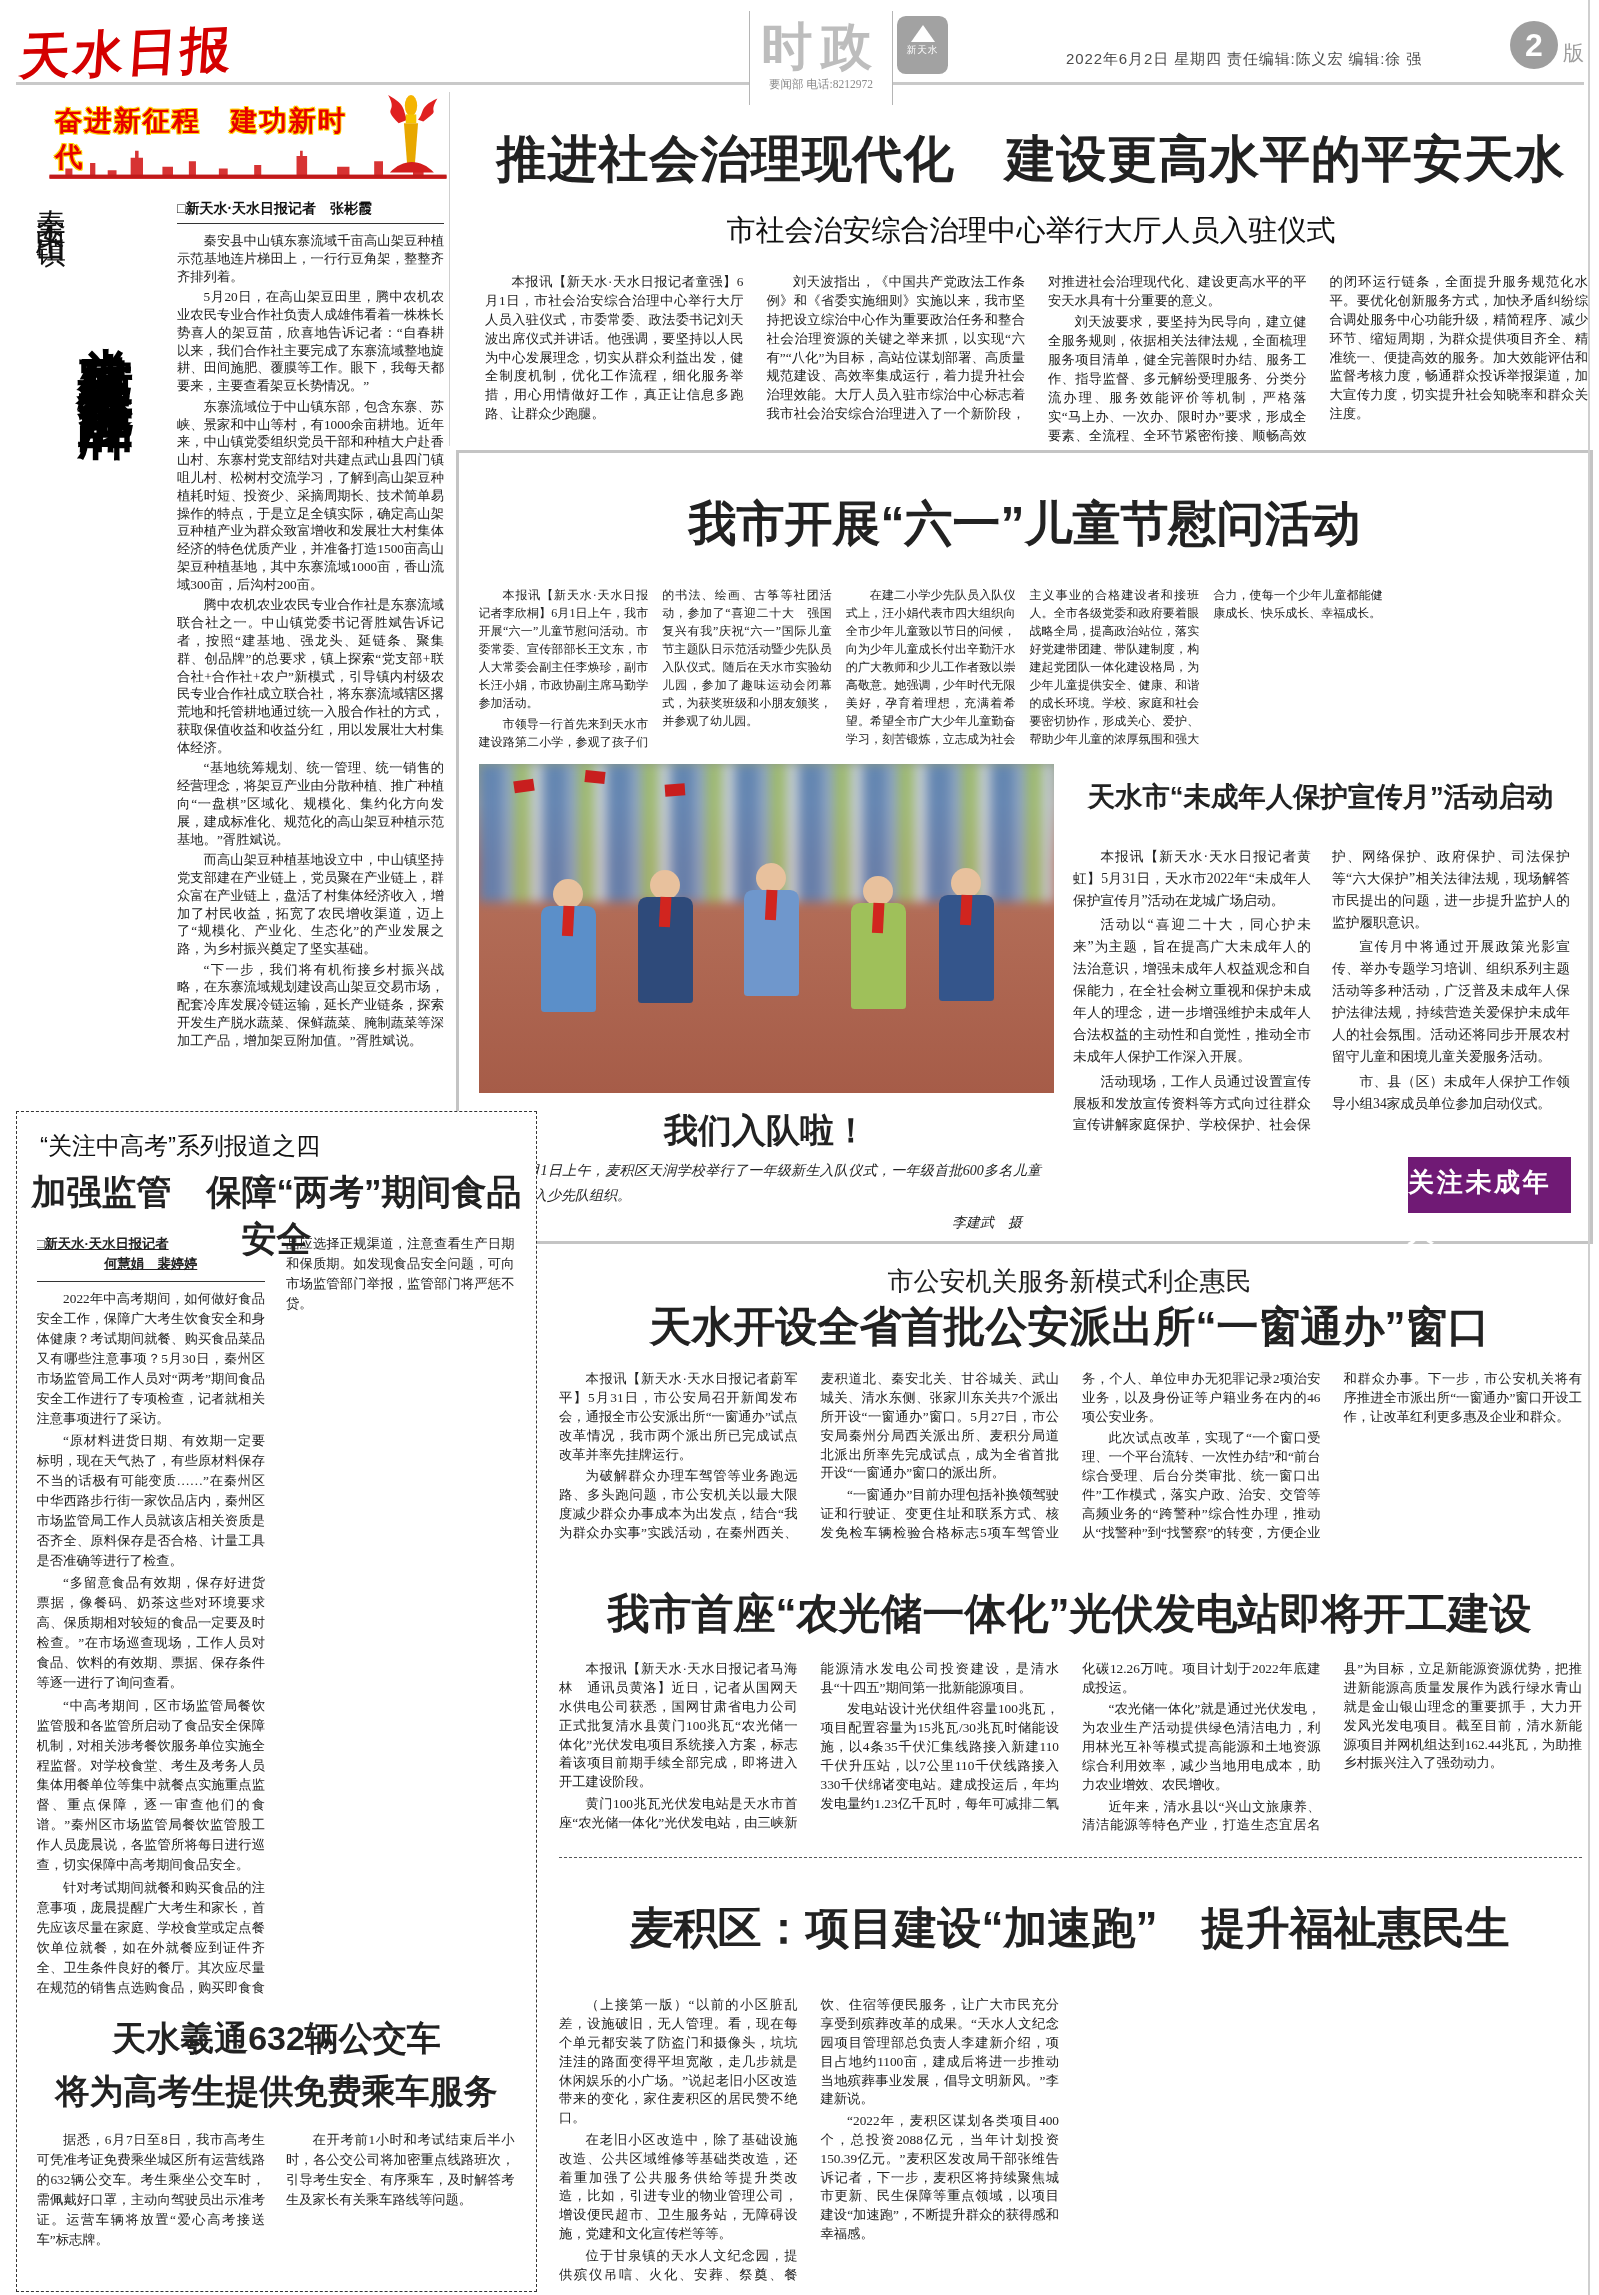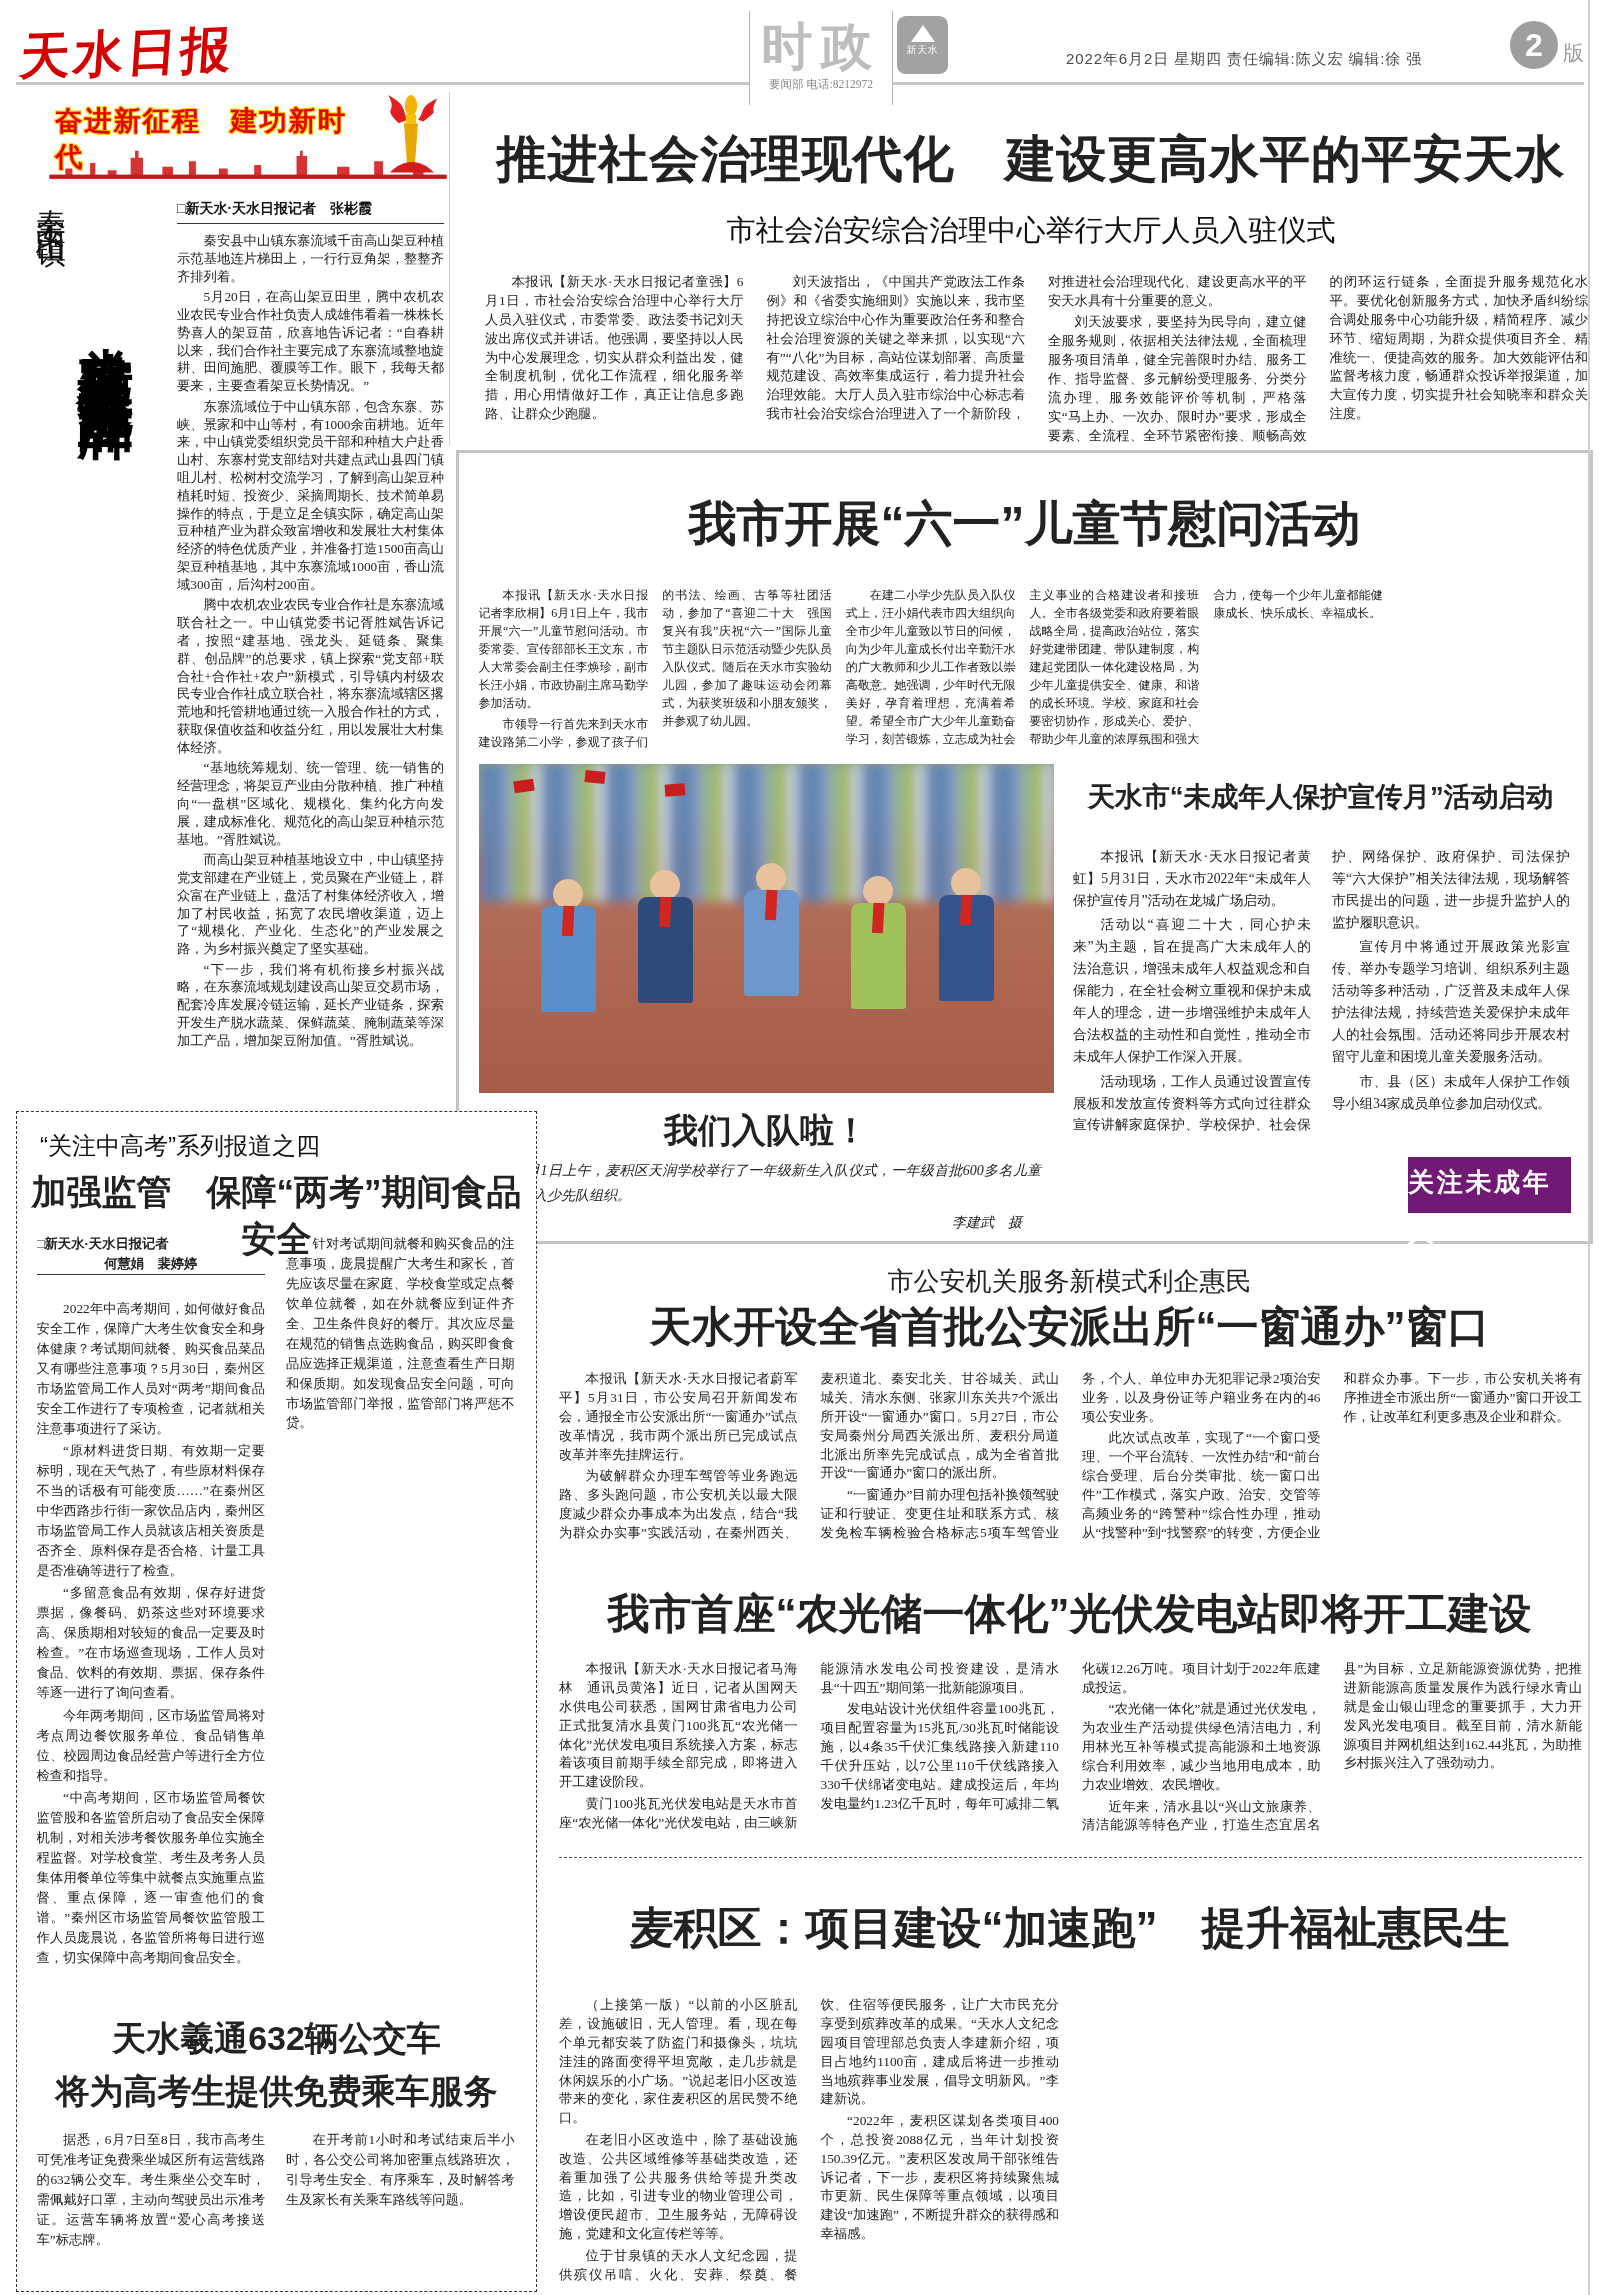--- a/index.html
+++ b/index.html
@@ -80,22 +80,22 @@
           font-size:13.3px;line-height:1.42;}
   .dash-div{left:559px;top:1857px;width:1023px;border-top:1.8px dashed #555;}
   
   .mj-head{left:556px;top:1899px;width:1027px;font-size:44px;font-weight:bold;}
   .mj-cols{left:559px;top:1996px;width:1023px;height:299px;column-count:4;column-gap:23px;
            font-size:13.3px;line-height:1.42;}
   
   .exambox{left:16px;top:1111px;width:519px;height:1179px;border:1.8px dashed #333;background:#fff;}
   .e-series{left:23px;top:18px;width:460px;font-size:24px;color:#111;}
   .e-head{left:0;top:57px;width:100%;font-size:35px;font-weight:bold;}
-  .e-byline{border-bottom:1.8px solid #333;padding-bottom:0;margin-bottom:24px;text-indent:0 !important;
-            font-family:"Liberation Sans",sans-serif;font-weight:bold;}
+  .e-byline{border-bottom:1.8px solid #333;padding-bottom:7px;margin-bottom:7px;text-indent:0 !important;
+            font-family:"Liberation Sans",sans-serif;font-weight:bold;text-decoration:underline;}
   .e-cols{left:19.5px;top:122px;width:478px;height:772px;column-count:2;column-gap:21px;
           font-size:13.3px;line-height:1.5;}
   .bus-h1{left:0;top:904px;width:100%;font-size:34px;font-weight:bold;}
   .bus-h2{left:0;top:957px;width:100%;font-size:34px;font-weight:bold;}
   .bus-cols{left:19.5px;top:1018px;width:478px;height:149px;column-count:2;column-gap:21px;
             font-size:13.3px;line-height:1.5;}
   .pg-edge{left:1588px;top:0;width:1.8px;height:2295px;background:#cfcfcf;}
 </style>
 </head>
 <body>
@@ -243,21 +243,20 @@
     <div class="abs e-head sans ctr">加强监管　保障“两考”期间食品安全</div>
     <div class="abs e-cols cols">
       <div class="e-byline">
         <div>□新天水·天水日报记者</div>
         <div class="ctr">何慧娟　裴婷婷</div>
       </div>
       <div>
           <p>2022年中高考期间，如何做好食品安全工作，保障广大考生饮食安全和身体健康？考试期间就餐、购买食品菜品又有哪些注意事项？5月30日，秦州区市场监管局工作人员对“两考”期间食品安全工作进行了专项检查，记者就相关注意事项进行了采访。</p>
           <p>“原材料进货日期、有效期一定要标明，现在天气热了，有些原材料保存不当的话极有可能变质……”在秦州区中华西路步行街一家饮品店内，秦州区市场监管局工作人员就该店相关资质是否齐全、原料保存是否合格、计量工具是否准确等进行了检查。</p>
           <p>“多留意食品有效期，保存好进货票据，像餐码、奶茶这些对环境要求高、保质期相对较短的食品一定要及时检查。”在市场巡查现场，工作人员对食品、饮料的有效期、票据、保存条件等逐一进行了询问查看。</p>
-          <p>今年两考期间，区市场监管局将对考点周边餐饮服务单位、食品销售单位、校园周边食品经营户等进行全方位检查和指导。</p>
           <p>“中高考期间，区市场监管局餐饮监管股和各监管所启动了食品安全保障机制，对相关涉考餐饮服务单位实施全程监督。对学校食堂、考生及考务人员集体用餐单位等集中就餐点实施重点监督、重点保障，逐一审查他们的食谱。”秦州区市场监管局餐饮监管股工作人员庞晨说，各监管所将每日进行巡查，切实保障中高考期间食品安全。</p>
           <p>针对考试期间就餐和购买食品的注意事项，庞晨提醒广大考生和家长，首先应该尽量在家庭、学校食堂或定点餐饮单位就餐，如在外就餐应到证件齐全、卫生条件良好的餐厅。其次应尽量在规范的销售点选购食品，购买即食食品应选择正规渠道，注意查看生产日期和保质期。如发现食品安全问题，可向市场监管部门举报，监管部门将严惩不贷。</p>
         </div>
     </div>
     <div class="abs bus-h1 sans ctr">天水羲通632辆公交车</div>
     <div class="abs bus-h2 sans ctr">将为高考生提供免费乘车服务</div>
     <div class="abs bus-cols cols">
         <p>据悉，6月7日至8日，我市高考生可凭准考证免费乘坐城区所有运营线路的632辆公交车。考生乘坐公交车时，需佩戴好口罩，主动向驾驶员出示准考证。运营车辆将放置“爱心高考接送车”标志牌。</p>
         <p>在开考前1小时和考试结束后半小时，各公交公司将加密重点线路班次，引导考生安全、有序乘车，及时解答考生及家长有关乘车路线等问题。</p>
       </div>

